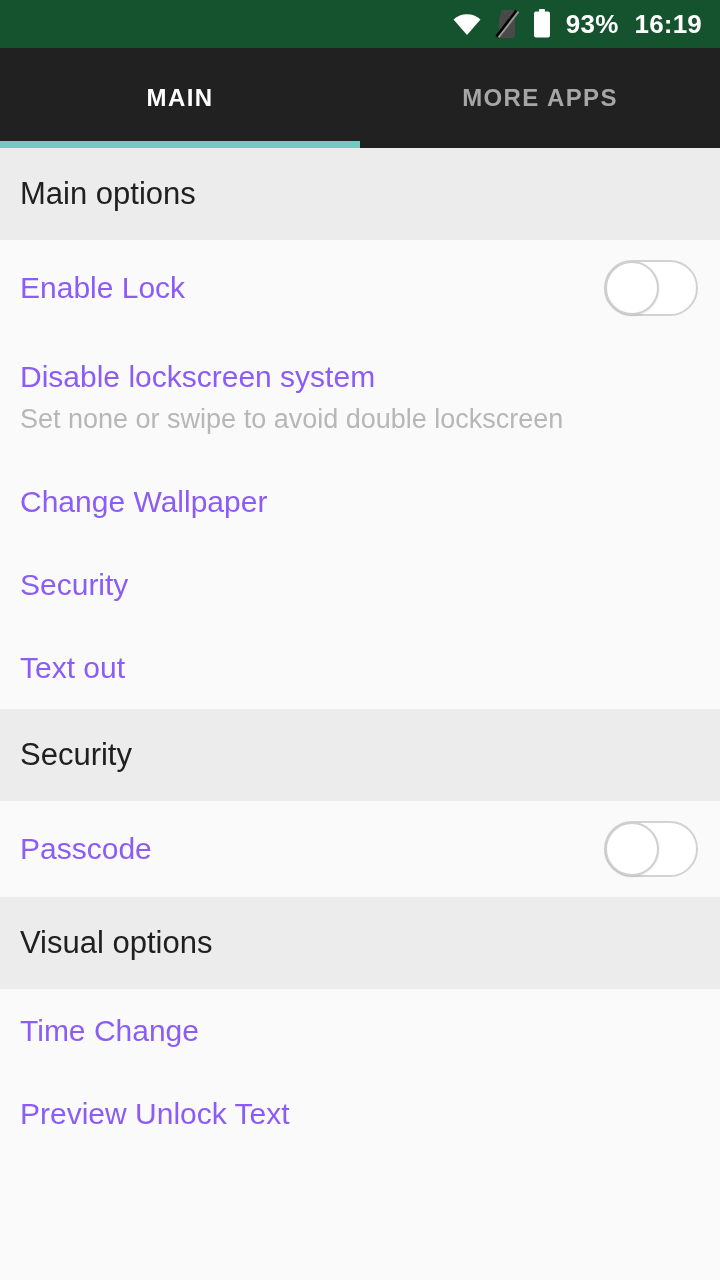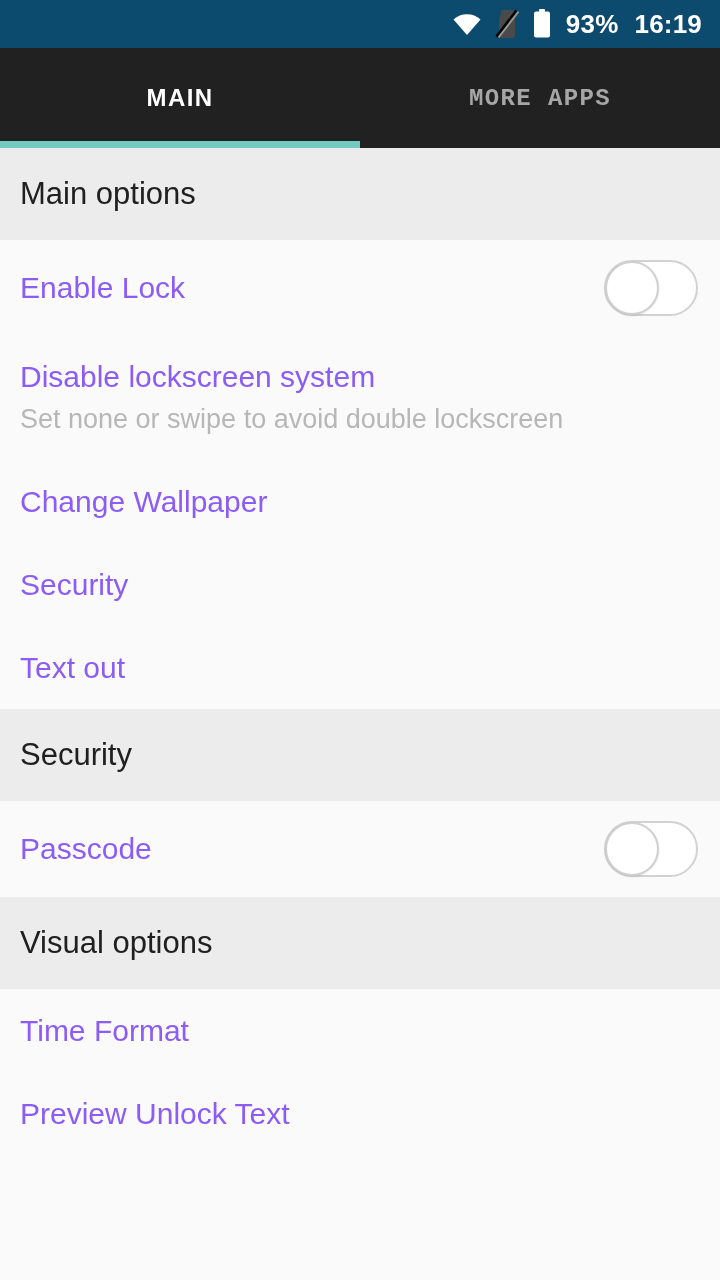--- a/index.html
+++ b/index.html
@@ -6,21 +6,21 @@
   html, body {
     width:720px; height:1280px;
     font-family:"Liberation Sans", sans-serif;
     background:#fafafa;
     overflow:hidden;
   }
   .screen { position:relative; width:720px; height:1280px; background:#fafafa; }
 
   
   .statusbar {
-    height:48px; background:#0c4a6e;
+    height:48px; background:#14532d;
     display:flex; align-items:center; justify-content:flex-end;
     padding-right:18px;
   }
   .sb-icons { display:flex; align-items:center; gap:13px; }
   .sb-text {
     color:#ffffff; font-size:26px; font-weight:bold;
     letter-spacing:0.2px; line-height:1;
   }
   .sb-battery-pct { margin-left:14px; }
   .sb-clock { margin-left:16px; }
@@ -32,21 +32,21 @@
   .tabbar {
     position:relative; height:100px; background:#212121;
     display:flex;
   }
   .tab {
     flex:1 1 50%; display:flex; align-items:center; justify-content:center;
     font-size:24px; font-weight:bold; letter-spacing:1.4px;
     cursor:pointer; user-select:none;
   }
   .tab.active { color:#ffffff;align-items:center; }
-  .tab.inactive { color:#a6a6a6;font-family:Liberation Mono, monospace; }
+  .tab.inactive { color:#a6a6a6; }
   .tab-indicator {
     position:absolute; bottom:0; left:0;
     width:50%; height:7px; background:#74cac0;
   }
 
   
   .list { background:#fafafa; }
   .section-header {
     background:#ececec;
     padding:0 20px;
@@ -183,21 +183,21 @@
         <div class="toggle-thumb"></div>
       </div>
     </div>
 
     <div class="section-header">
       <span class="section-header-label">Visual options</span>
     </div>
 
     <div class="row row-simple">
       <div class="row-texts">
-        <span class="row-title">Time Format</span>
+        <span class="row-title">Time Change</span>
       </div>
     </div>
 
     <div class="row row-simple">
       <div class="row-texts">
         <span class="row-title">Preview Unlock Text</span>
       </div>
     </div>
 
     <div class="filler"></div>

